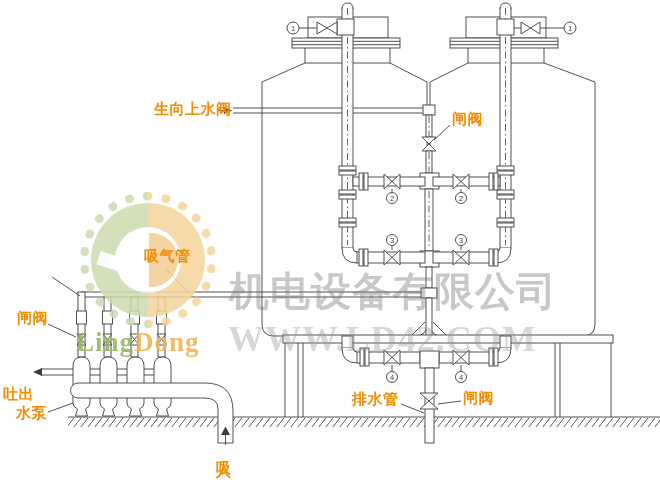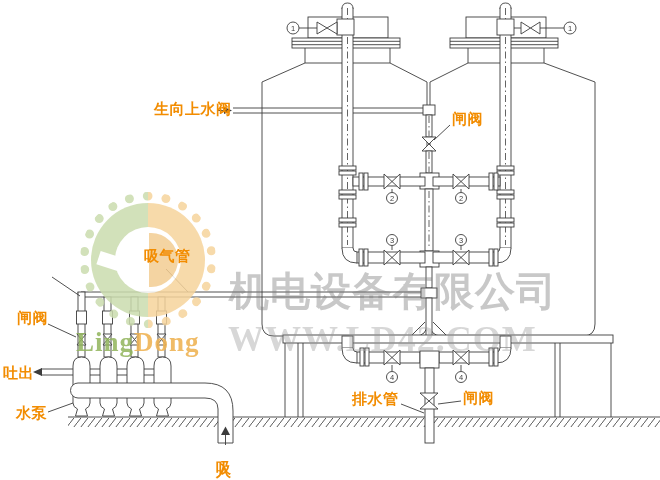--- a/index.html
+++ b/index.html
@@ -273,19 +273,19 @@
   <div class="slit"></div>
 </div>
 <div class="wm wm-lingdong"><span class="ld-green">Ling</span><span class="ld-orange">Dong</span></div>
 <div class="wm wm-company">机电设备有限公司</div>
 <div class="wm wm-url">WWW.LD42.COM</div>
 
 <div class="lbl" style="left:154px;top:101px;">生向上水阀</div>
 <div class="lbl" style="left:452px;top:111px;">闸阀</div>
 <div class="lbl" style="left:144px;top:250px;font-family:Liberation Mono, monospace;">吸气管</div>
 <div class="lbl" style="left:17px;top:310px;">闸阀</div>
-<div class="lbl" style="left:3px;top:365px;">吐出</div>
+<div class="lbl" style="left:3px;top:386px;">吐出</div>
 <div class="lbl" style="left:16px;top:405px;text-align:center;">水泵</div>
 <div class="lbl" style="left:352px;top:391px;">排水管</div>
 <div class="lbl" style="left:463px;top:390px;">闸阀</div>
 <div class="lbl lbl-v" style="left:215px;top:448px;">吸入</div>
 
 </div>
 
 </body></html>

